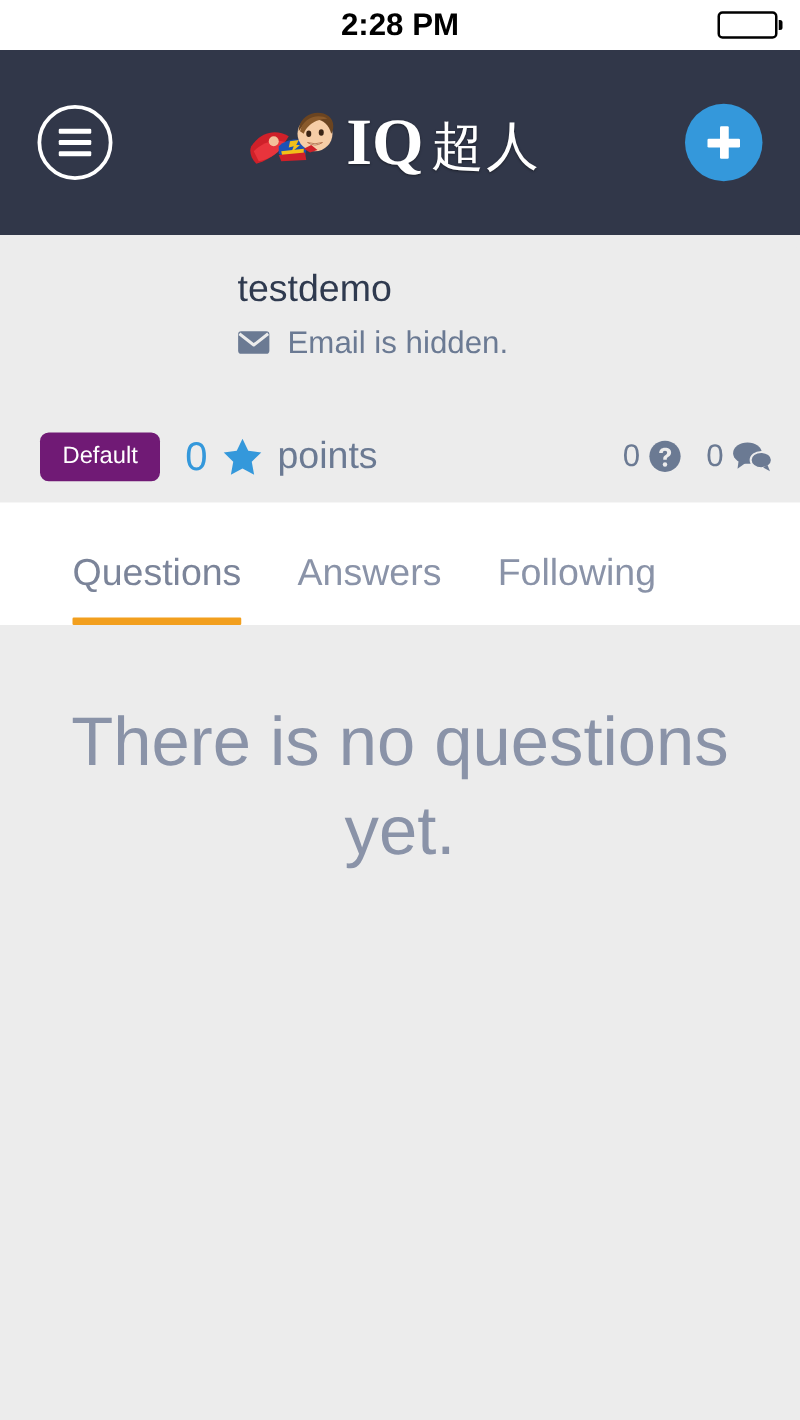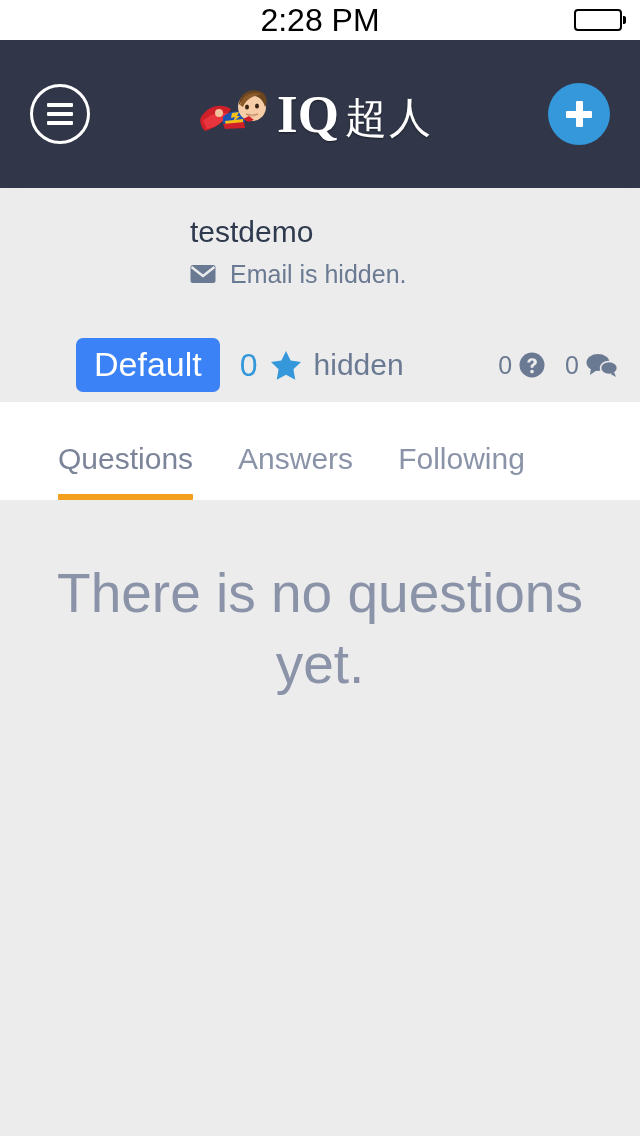--- a/index.html
+++ b/index.html
@@ -11,21 +11,21 @@
   }
 
   
   .statusbar{
     height:40px; width:100%;
     background:#ffffff;
     display:flex; align-items:center; justify-content:center;
     position:relative;
   }
   .statusbar .clock{
-    font-size:32px; font-weight:normal; color:#000;
+    font-size:25px; font-weight:bold; color:#000;
     letter-spacing:0px;
   }
   .statusbar .battery{
     position:absolute; right:14px; top:50%; transform:translateY(-50%);
     display:flex; align-items:center;
   }
   .batt-body{
     width:48px; height:22px;
     border:2.5px solid #000; border-radius:4px;
     padding:2px; background:#fff;
@@ -99,23 +99,23 @@
   }
   .meta-row .ic{ width:26px; flex:0 0 26px; display:flex; align-items:center; justify-content:center; }
 
   
   .stats{
     display:flex; align-items:center;
     padding:36px 22px 0 32px;
     height:110px;
   }
   .badge{
-    background:#3b82f6; color:#fff;
-    font-size:34px; padding:9px 18px 11px;
-    border-radius:7px; line-height:1;margin-left:44px;
+    background:#701a75; color:#fff;
+    font-size:19px; padding:9px 18px 11px;
+    border-radius:7px; line-height:1;
   }
   .points{
     display:flex; align-items:center; gap:12px; margin-left:20px;
   }
   .points .num{ color:#3498db; font-size:32px; }
   .points .lbl{ color:#6b7a93; font-size:30px; }
   .star{ width:32px; height:31px; }
 
   .counters{
     margin-left:auto; display:flex; align-items:center; gap:20px;
@@ -221,21 +221,21 @@
   </div>
 
   <div class="stats">
     <span class="badge">Default</span>
 
     <span class="points">
       <span class="num">0</span>
       <svg class="star" viewBox="0 0 32 31">
         <path d="M16 1 l4.6 9.6 10.4 1.4 -7.6 7.3 1.9 10.5 -9.3 -5.1 -9.3 5.1 1.9 -10.5 -7.6 -7.3 10.4 -1.4 Z" fill="#3498db"></path>
       </svg>
-      <span class="lbl">hidden</span>
+      <span class="lbl">points</span>
     </span>
 
     <span class="counters">
       <span class="counter">
         <span>0</span>
         <svg width="26" height="26" viewBox="0 0 26 26">
           <circle cx="13" cy="13" r="12.5" fill="#6b7a93"></circle>
           <path d="M13 6.2 c-3 0 -4.6 1.8 -4.7 4.2 l2.9 0 c0.1 -1.1 0.7 -1.8 1.8 -1.8 c1 0 1.7 0.6 1.7 1.5 c0 0.9 -0.5 1.3 -1.5 2 c-1.1 0.8 -1.7 1.6 -1.6 3.1 l0 0.6 l2.8 0 l0 -0.5 c0 -0.9 0.4 -1.3 1.4 -2 c1.3 -0.9 2.1 -1.8 2.1 -3.4 c0 -2.2 -1.8 -3.7 -4.9 -3.7 Z" fill="#ececec"></path>
           <circle cx="13" cy="19.6" r="1.8" fill="#ececec"></circle>
         </svg>

